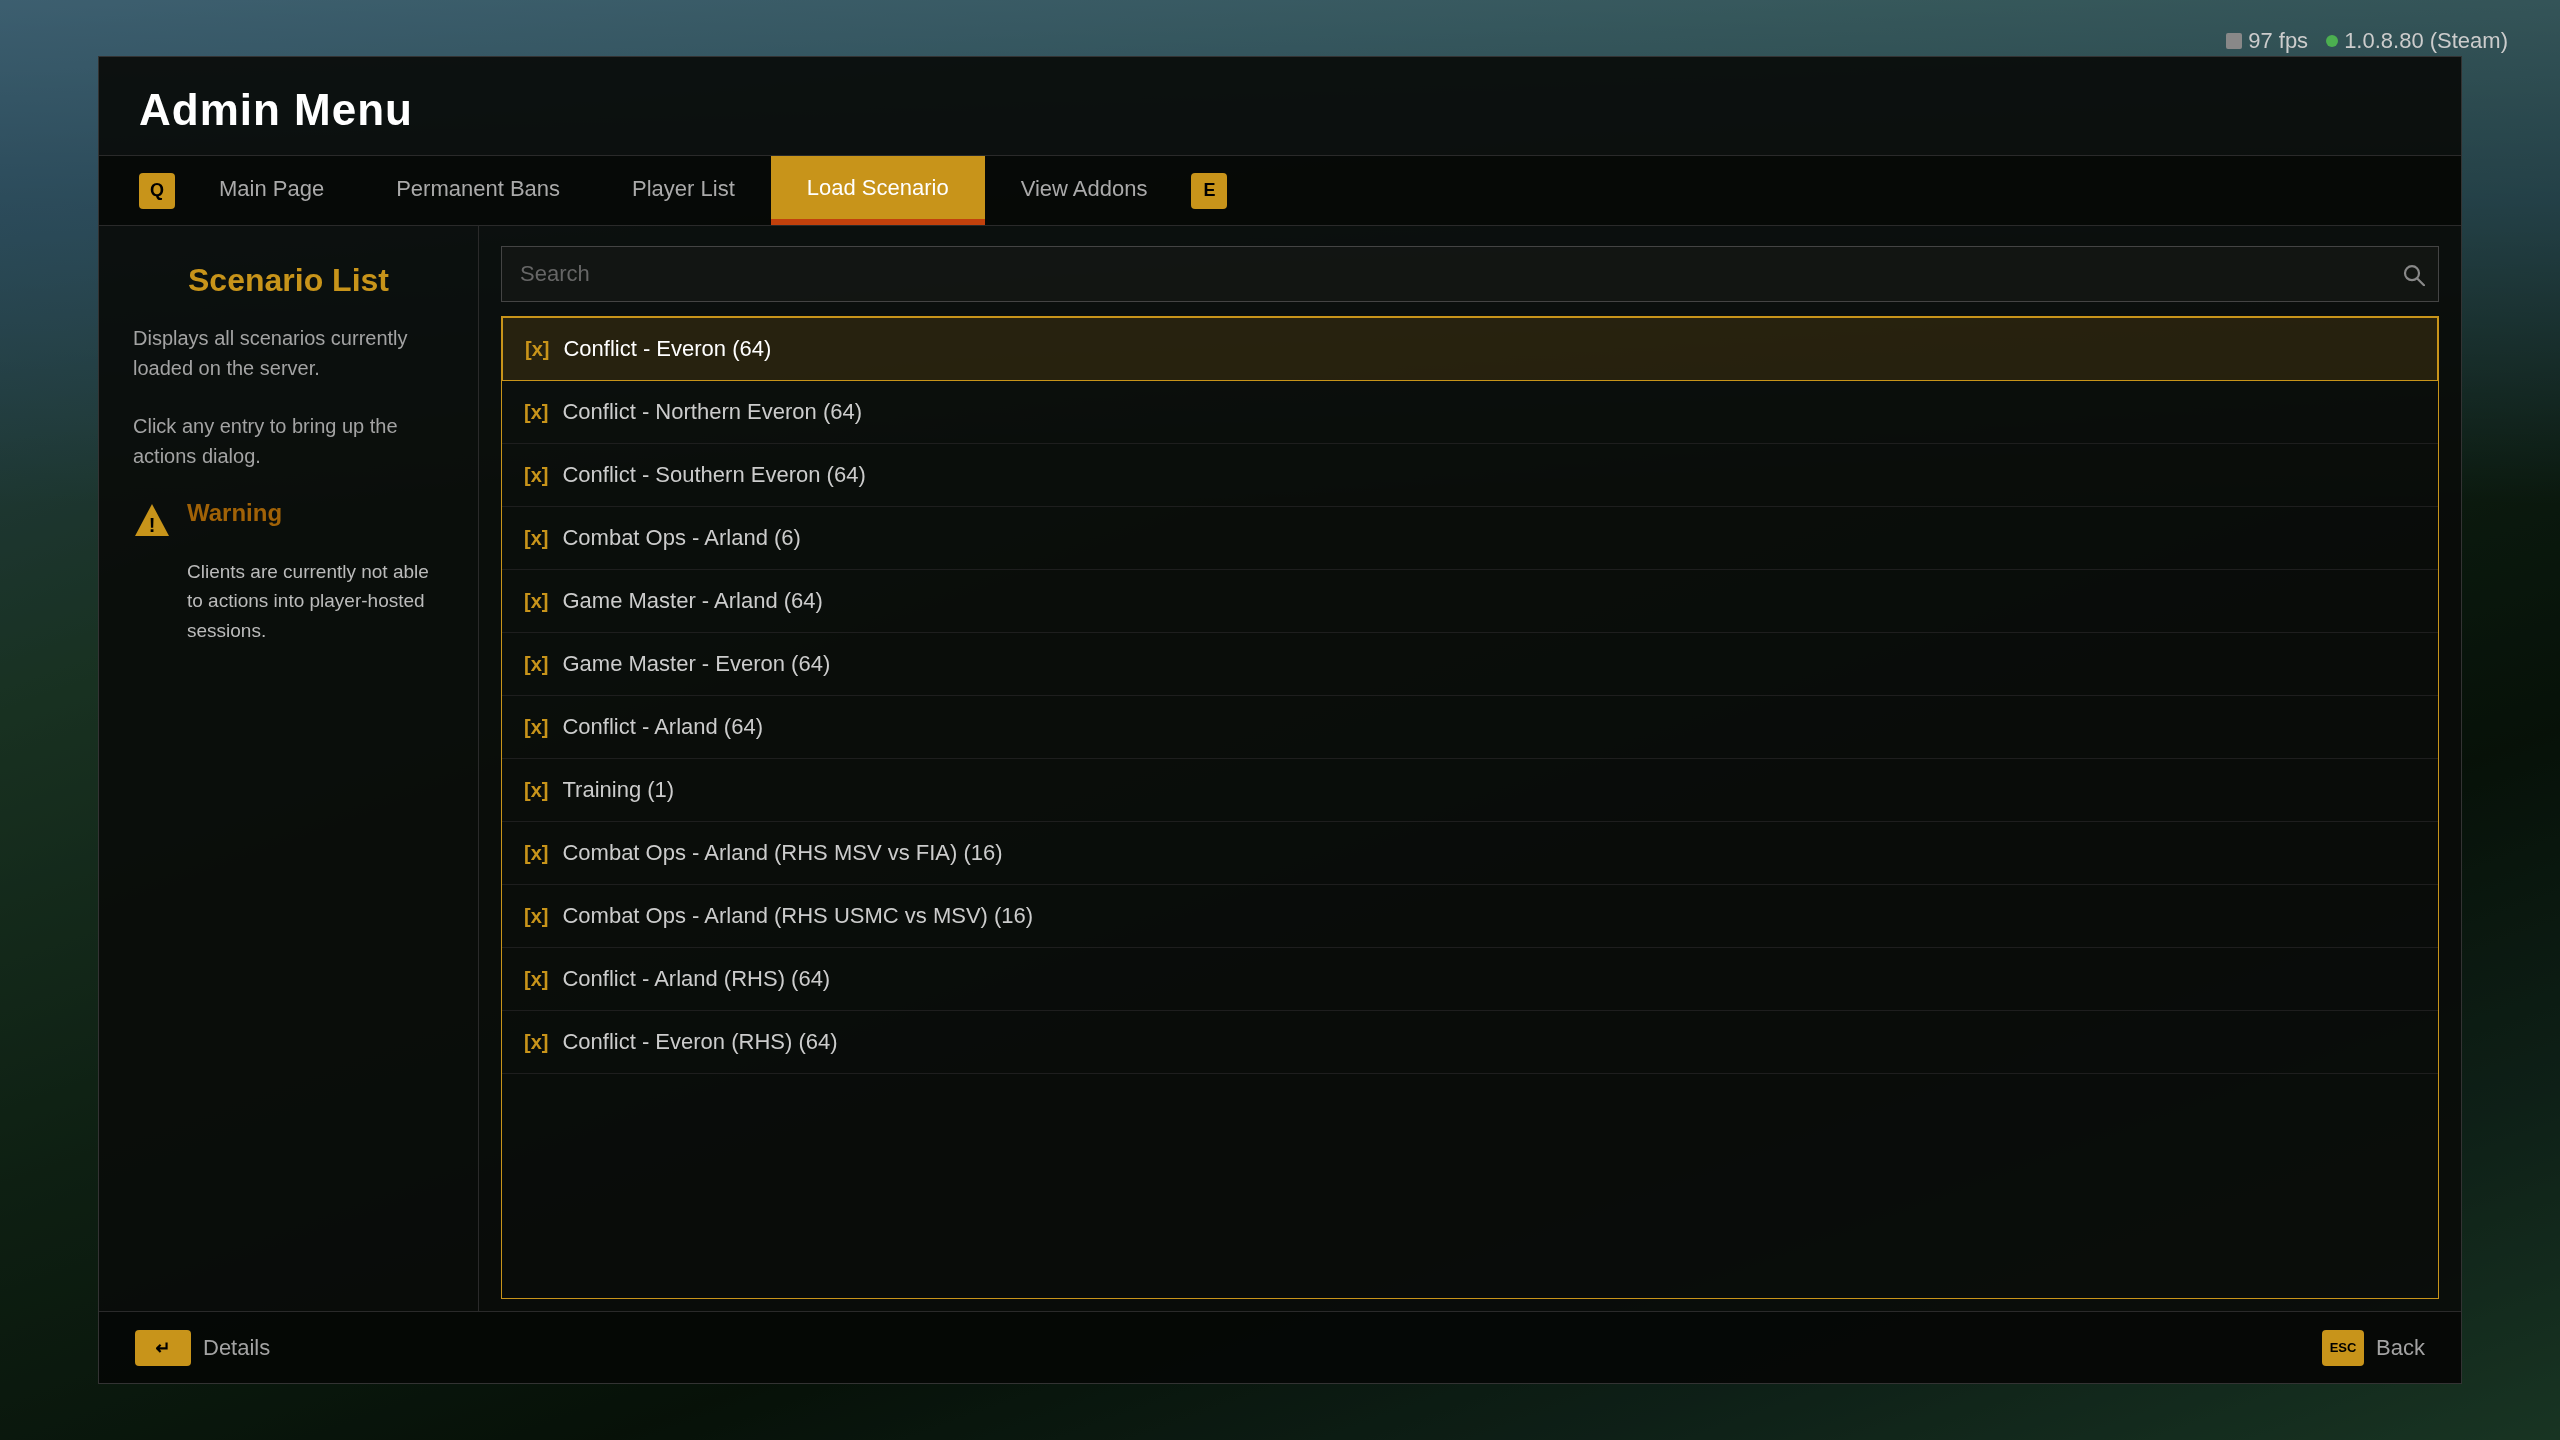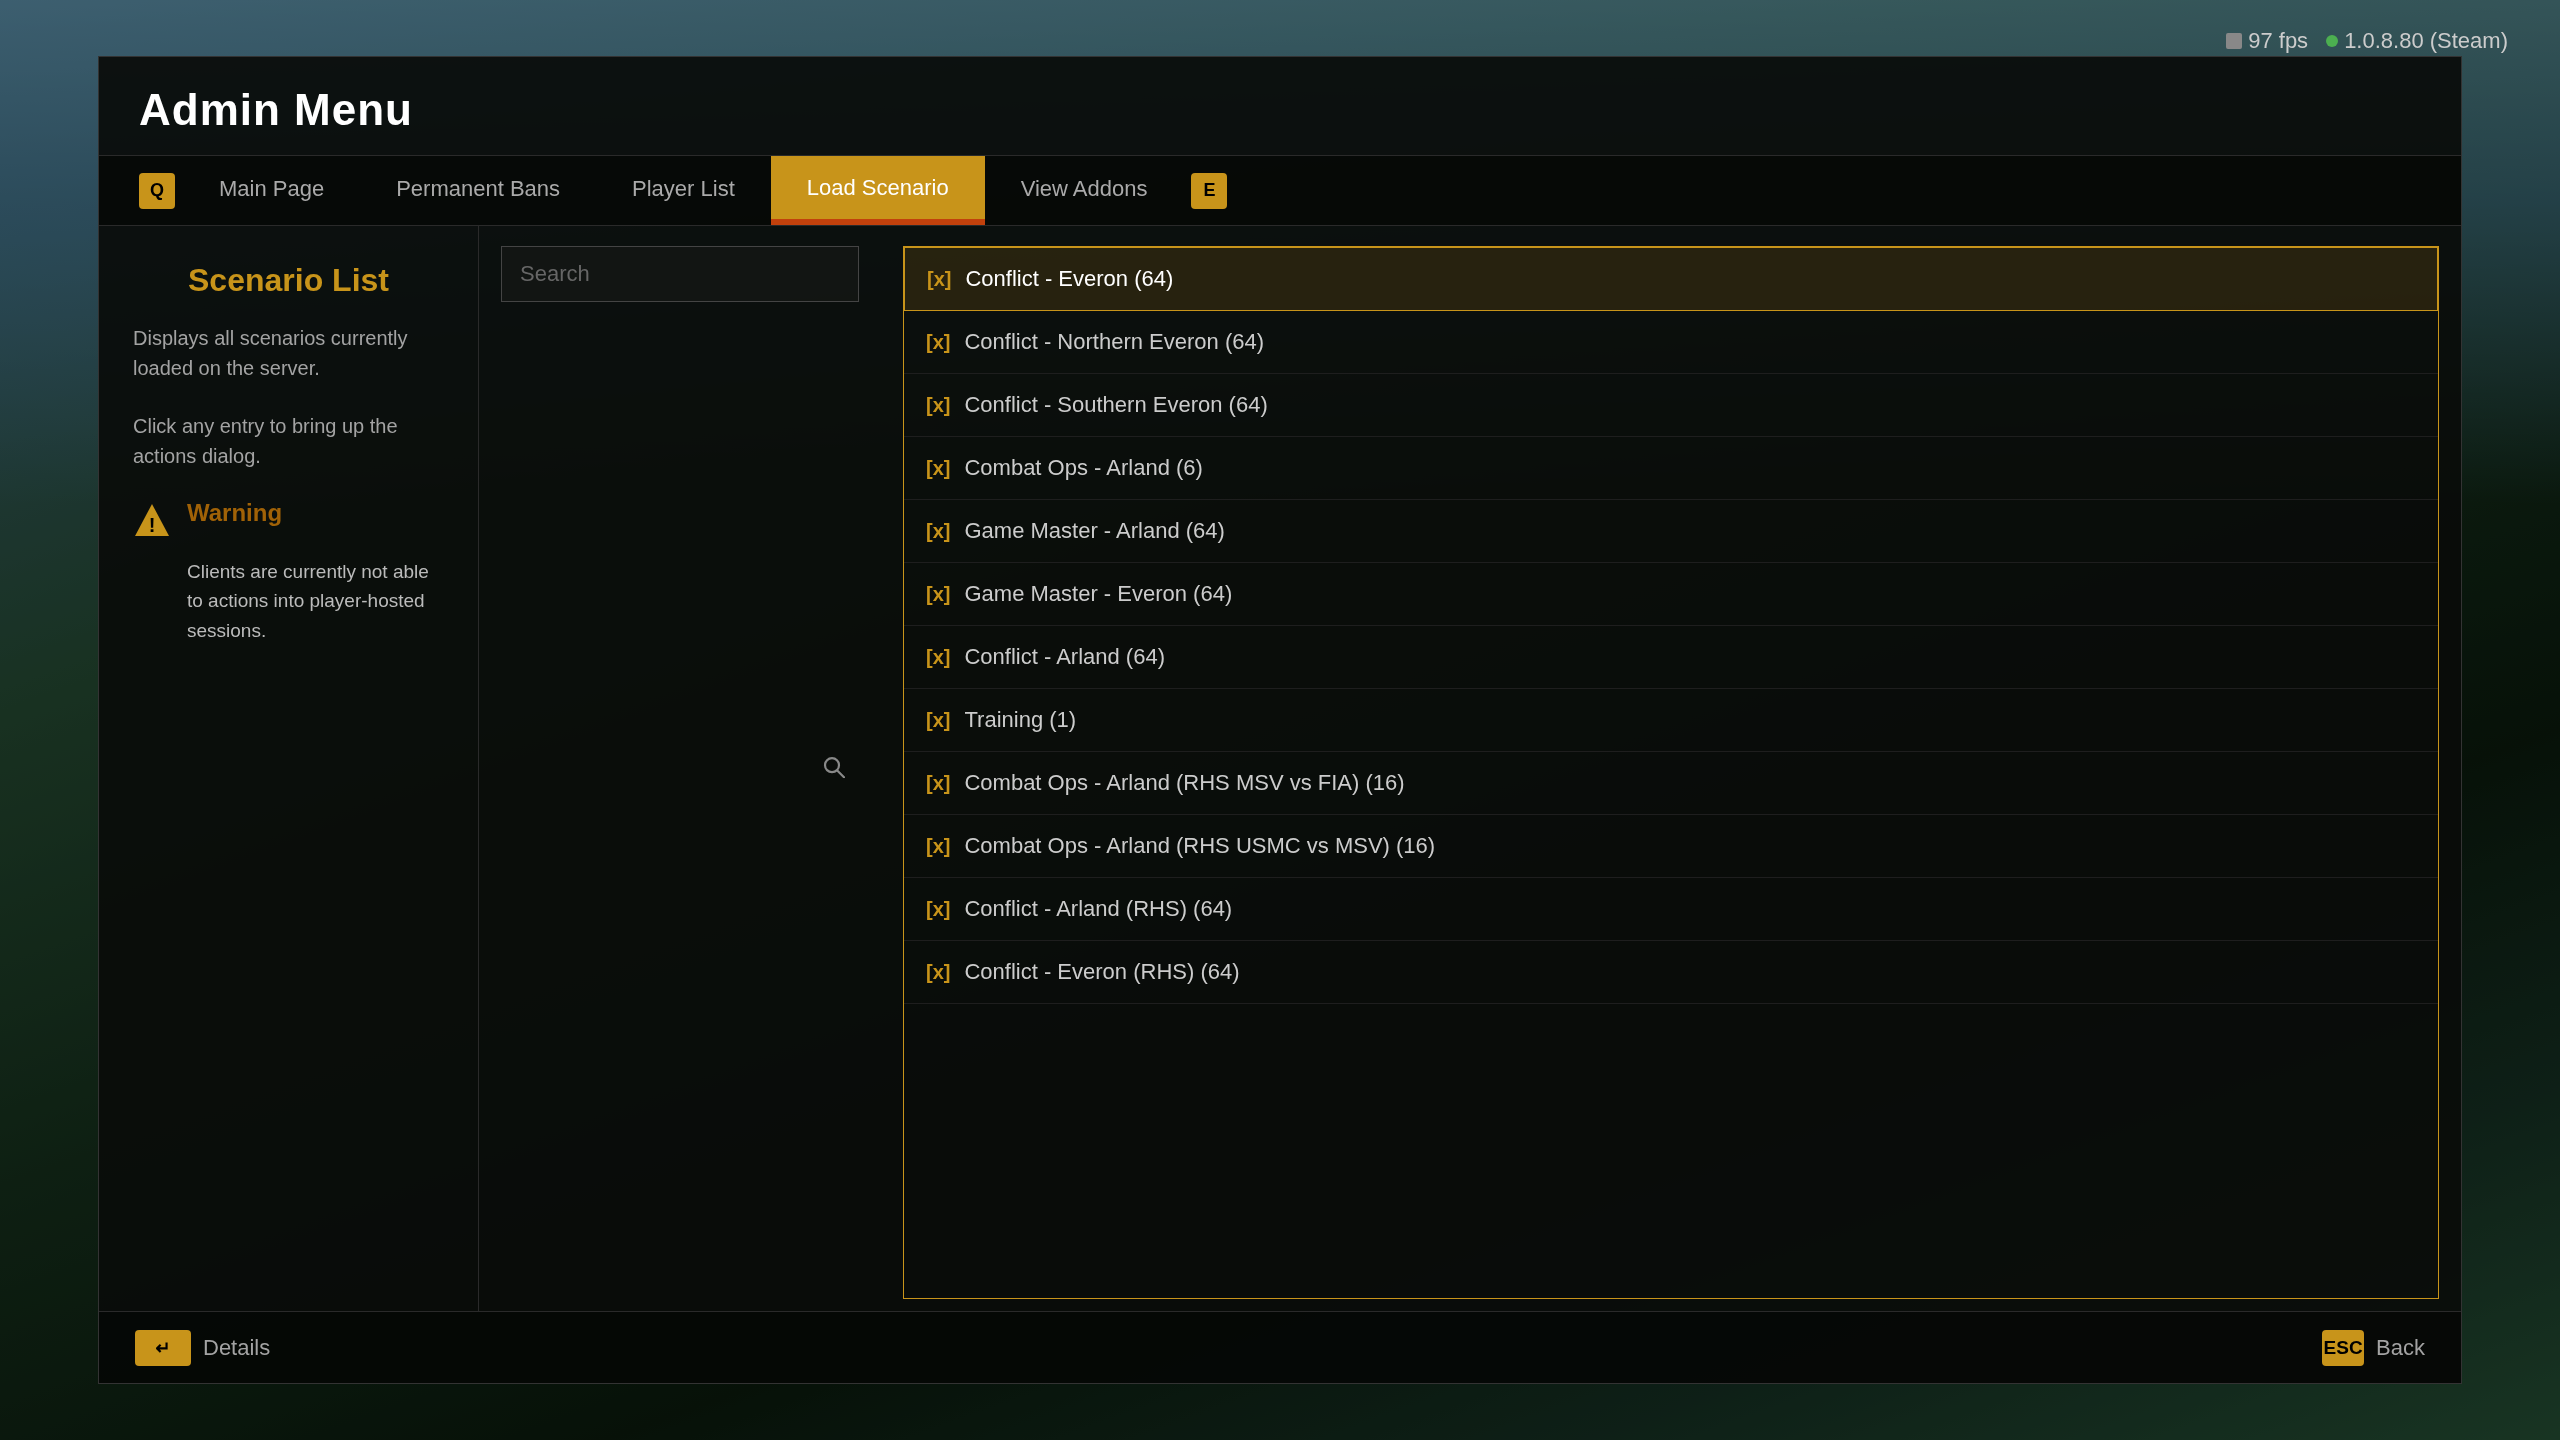--- a/index.html
+++ b/index.html
@@ -216,21 +216,21 @@
     .warning-text {
       font-size: 19px;
       color: #bbb;
       line-height: 1.55;
     }
 
     
     .right-panel {
       flex: 1;
       display: flex;
-      flex-direction: row;
+      flex-direction: column;
       overflow: hidden;
       padding: 20px 0 12px 0;
     }
 
     .search-bar-wrap {
       padding: 0 22px 14px 22px;
       position: relative;
     }
 
     .search-input {
@@ -317,21 +317,21 @@
 
     .footer-key {
       width: 42px;
       height: 36px;
       background: #c8941a;
       color: #000;
       display: flex;
       align-items: center;
       justify-content: center;
       font-weight: 700;
-      font-size: 19px;
+      font-size: 13px;
       border-radius: 4px;
     }
 
     .footer-key-enter {
       width: 56px;
       height: 36px;
       background: #c8941a;
       color: #000;
       display: flex;
       align-items: center;

